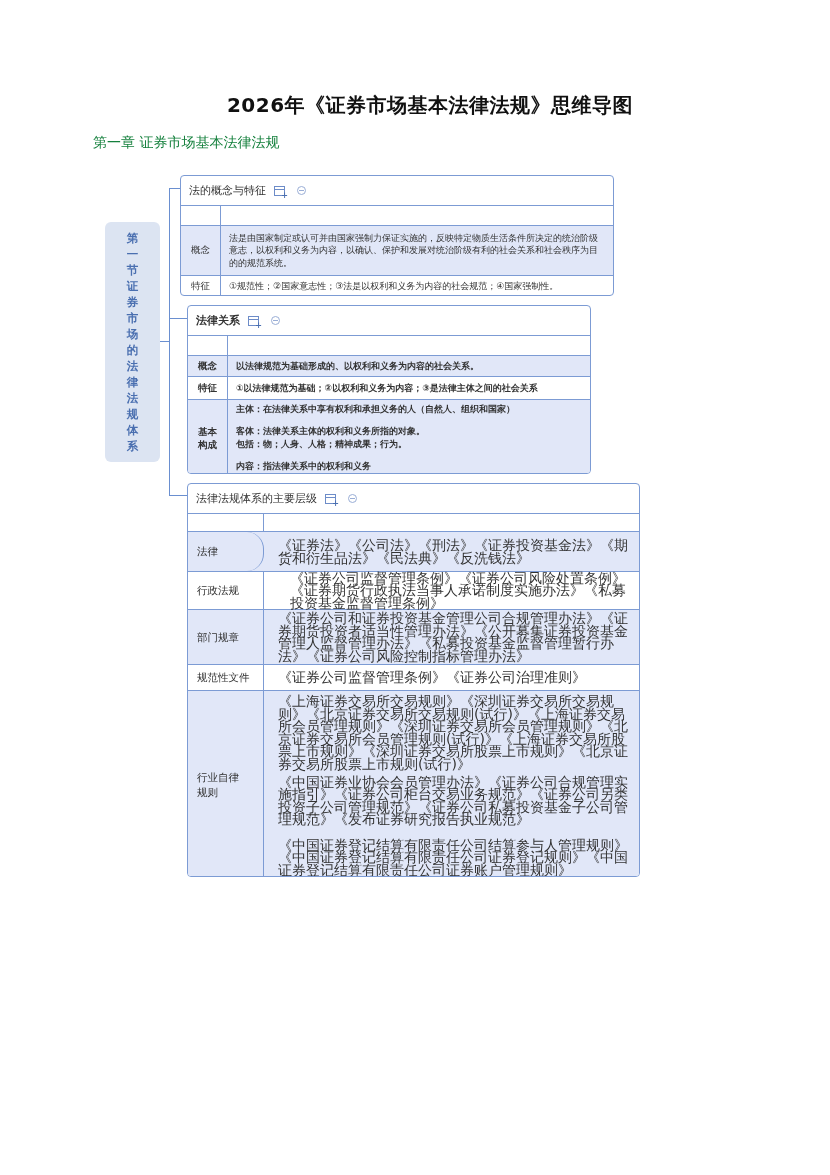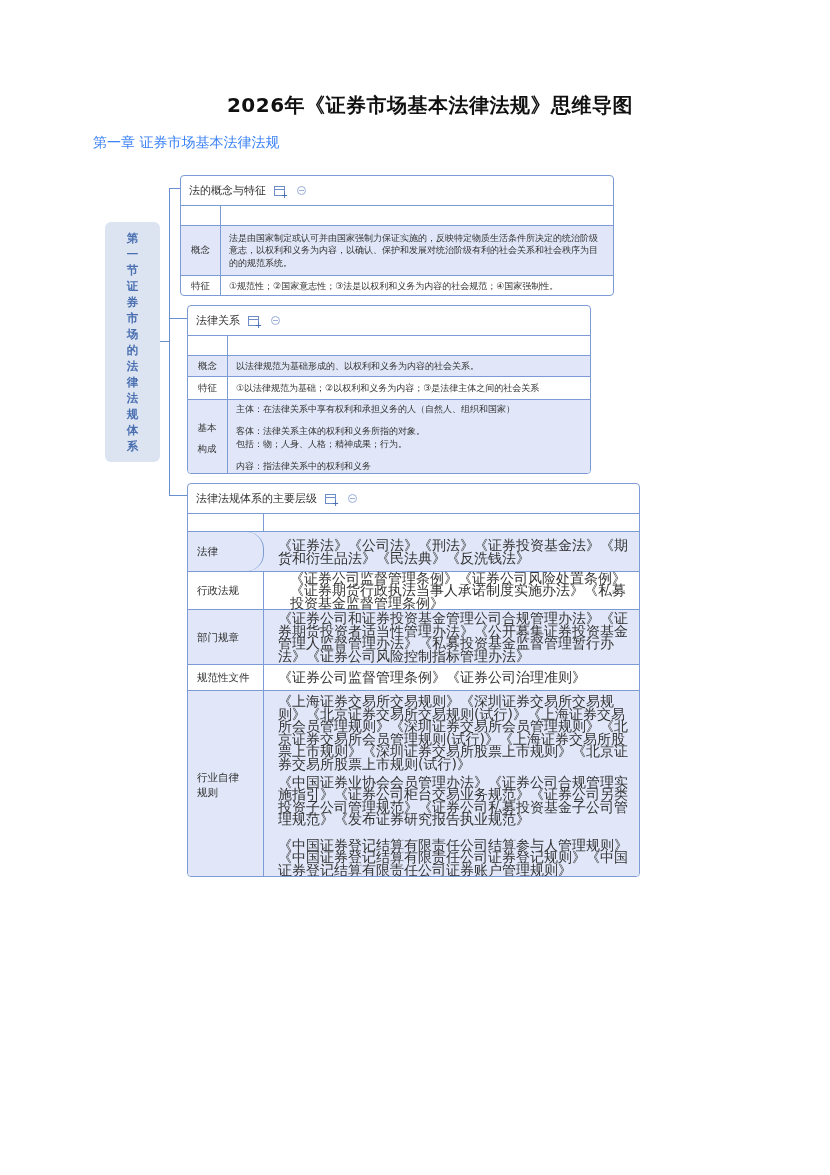--- a/index.html
+++ b/index.html
@@ -1,20 +1,20 @@
 <!DOCTYPE html>
 <html><head>
 <meta charset="utf-8">
 <style>
   html, body { margin:0; padding:0; background:#ffffff; }
   body { width:830px; height:1175px; position:relative; overflow:hidden;
          font-family:"DejaVu Sans","Liberation Sans",sans-serif; color:#222; }
   .title { position:absolute; left:0; width:860px; top:92px; text-align:center;
            font-size:20px; font-weight:bold; color:#111; letter-spacing:0.5px; }
-  .subtitle { position:absolute; left:93px; top:134px; font-size:14px; color:#3b82f6;
+  .subtitle { position:absolute; left:93px; top:134px; font-size:14px; color:#15803d;
               font-family:"DejaVu Serif","Liberation Serif",serif; }
   .root-node { position:absolute; left:105px; top:222px; width:55px; height:240px;
                background:#dce4f2; border-radius:6px; box-sizing:border-box;
                display:flex; flex-direction:column; align-items:center; justify-content:center;
                padding:8px 0; }
   .root-node span { display:block; font-size:11.5px; font-weight:bold; color:#4a6fb0; line-height:16px; }
   .conn { position:absolute; background:#6a8fd0; }
   .box { position:absolute; border:1px solid #7c9bd4; border-radius:4px; background:#fff;
          box-sizing:border-box; overflow:hidden; }
   .box-head { height:29px; display:flex; align-items:center; padding-left:8px;
@@ -82,40 +82,40 @@
   <div class="row shade" style="height:50px;">
     <div class="lab" style="width:40px;">概念</div>
     <div class="val">法是由国家制定或认可并由国家强制力保证实施的，反映特定物质生活条件所决定的统治阶级意志，以权利和义务为内容，以确认、保护和发展对统治阶级有利的社会关系和社会秩序为目的的规范系统。</div>
   </div>
   <div class="row" style="height:20px;">
     <div class="lab" style="width:40px;">特征</div>
     <div class="val" style="white-space:nowrap;">①规范性；②国家意志性；③法是以权利和义务为内容的社会规范；④国家强制性。</div>
   </div>
 </div>
 
-<div class="box b2" style="left:187px; top:305px; width:404px; height:169px;">
+<div class="box b2" style="left:187px; top:305px; width:404px; height:169px;font-weight:bold;">
   <div class="box-head">
     <span>法律关系</span>
     <span class="tbl-icon"></span>
     <span class="collapse-icon"></span>
   </div>
   <div class="row" style="height:20px;">
     <div class="lab" style="width:40px;"></div>
     <div class="val"></div>
   </div>
   <div class="row shade" style="height:21px;">
     <div class="lab" style="width:40px;">概念</div>
     <div class="val">以法律规范为基础形成的、以权利和义务为内容的社会关系。</div>
   </div>
   <div class="row" style="height:23px;">
     <div class="lab" style="width:40px;">特征</div>
     <div class="val" style="white-space:nowrap;">①以法律规范为基础；②以权利和义务为内容；③是法律主体之间的社会关系</div>
   </div>
   <div class="row shade" style="height:75px;">
-    <div class="lab" style="width:40px; line-height:21px;">
+    <div class="lab" style="width:40px; text-align:center; line-height:13px;">
       <span style="display:block; width:20px;">基本构成</span>
     </div>
     <div class="val" style="justify-content:space-between; padding-top:3px; padding-bottom:3px;">
       <p>主体：在法律关系中享有权利和承担义务的人（自然人、组织和国家）</p>
       <div>
         <p>客体：法律关系主体的权利和义务所指的对象。</p>
         <p>包括：物；人身、人格；精神成果；行为。</p>
       </div>
       <p>内容：指法律关系中的权利和义务</p>
     </div>

